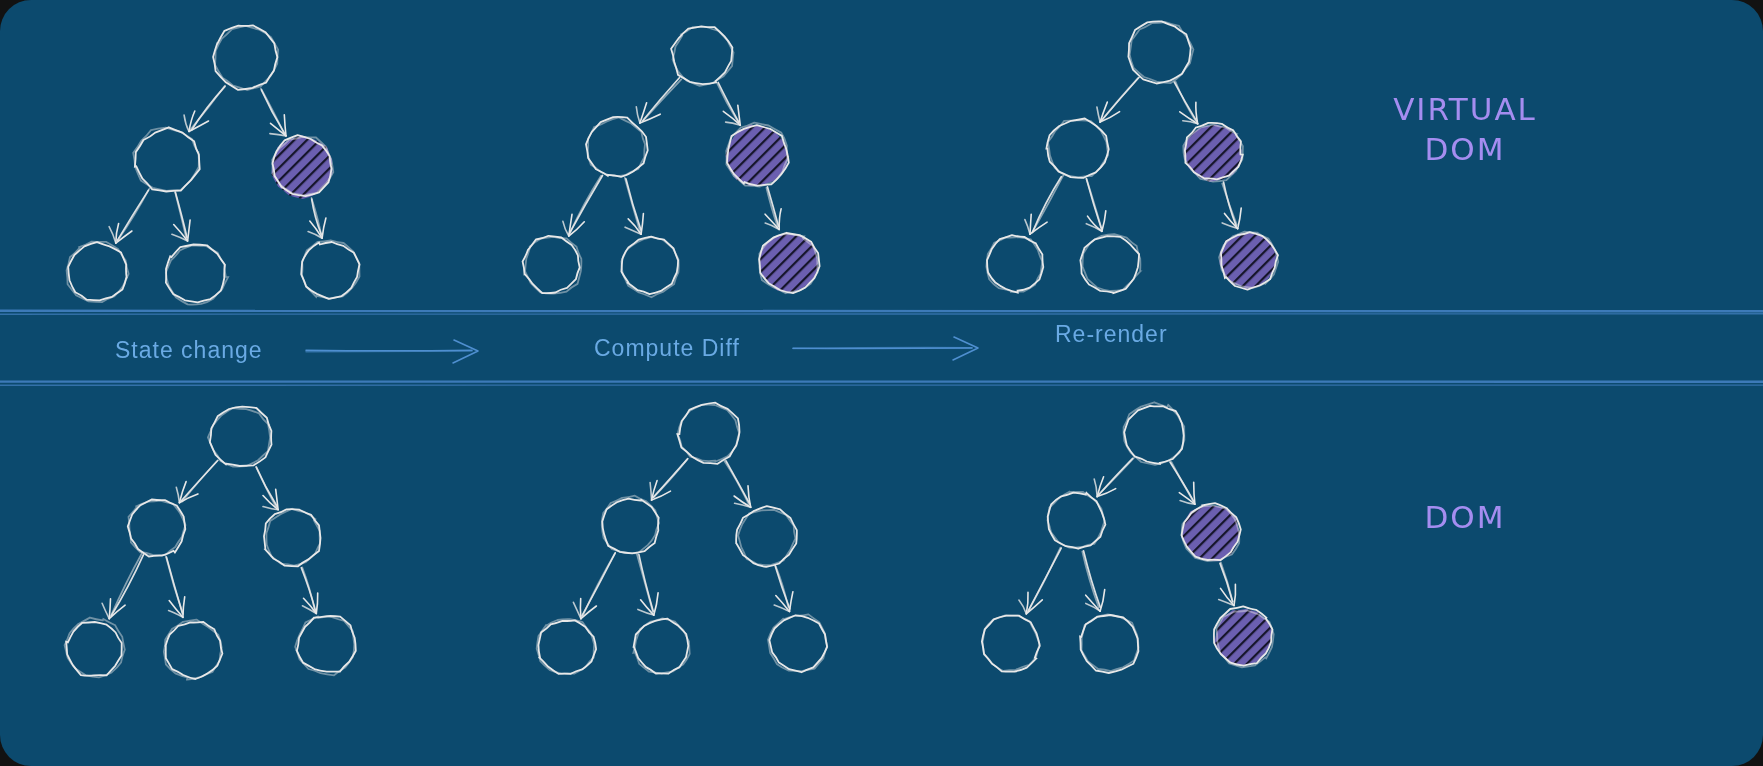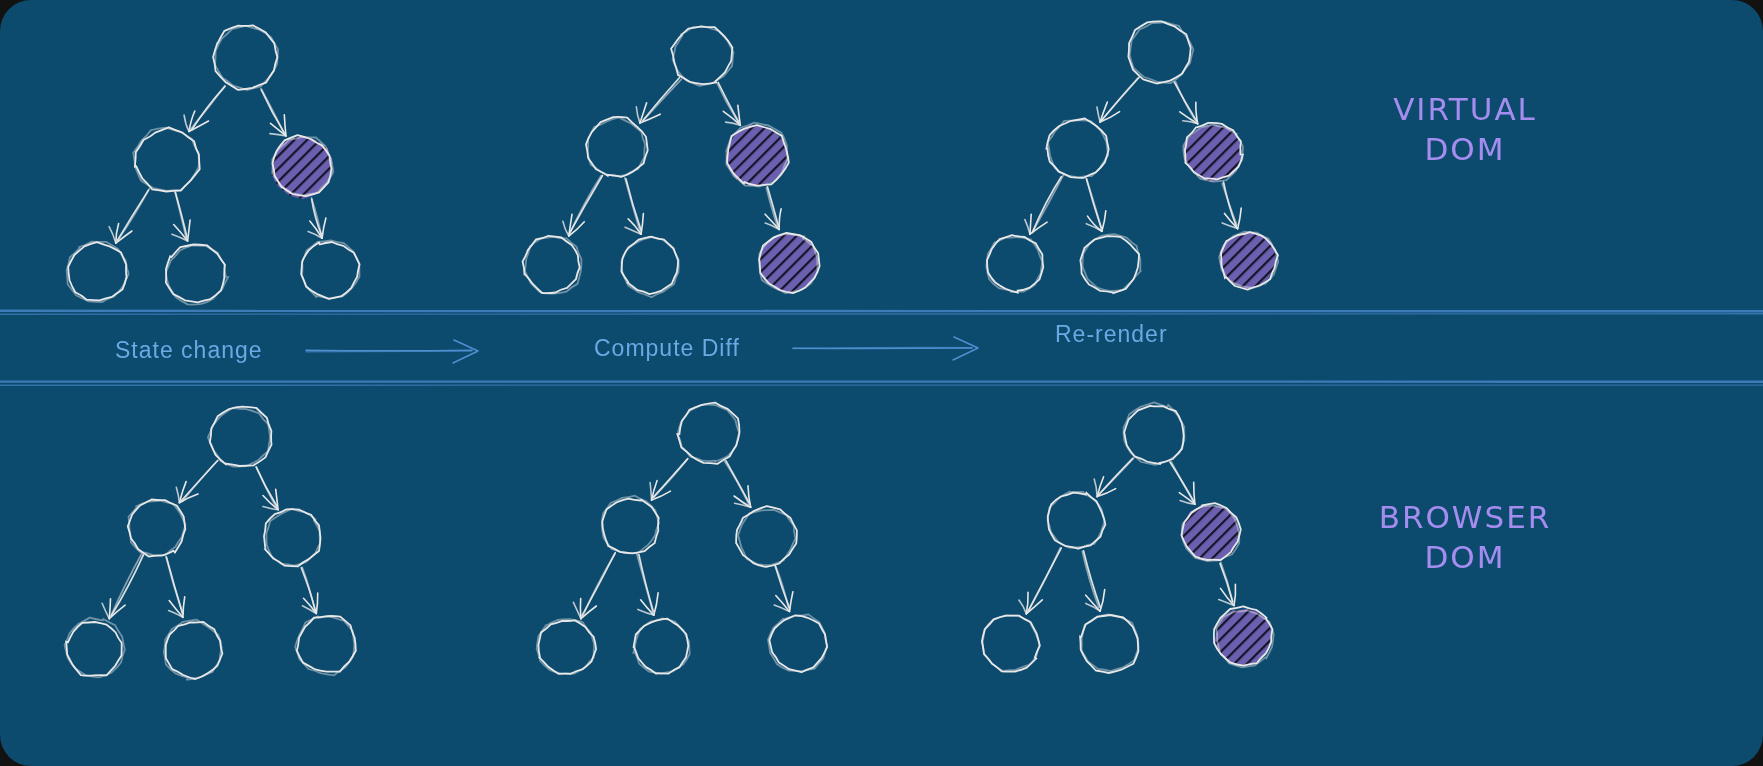--- a/index.html
+++ b/index.html
@@ -420,21 +420,20 @@
         </g>
       </g>
   </svg>
 
   <div class="lbl side-label" id="lbl-virtual-dom" style="left: 1340px; top: 90px; width: 250px;">
     <div>VIRTUAL</div>
     <div>DOM</div>
   </div>
 
   <div class="lbl side-label" id="lbl-browser-dom" style="left: 1340px; top: 498px; width: 250px;">
-    <div>BROWSER</div>
     <div>DOM</div>
   </div>
 
   <div class="lbl step-label" id="lbl-state-change" style="left: 115px; top: 336px;">State change</div>
   <div class="lbl step-label" id="lbl-compute-diff" style="left: 594px; top: 334px;">Compute Diff</div>
   <div class="lbl step-label" id="lbl-re-render" style="left: 1055px; top: 320px;">Re-render</div>
 
 </div>
 
 </body></html>

